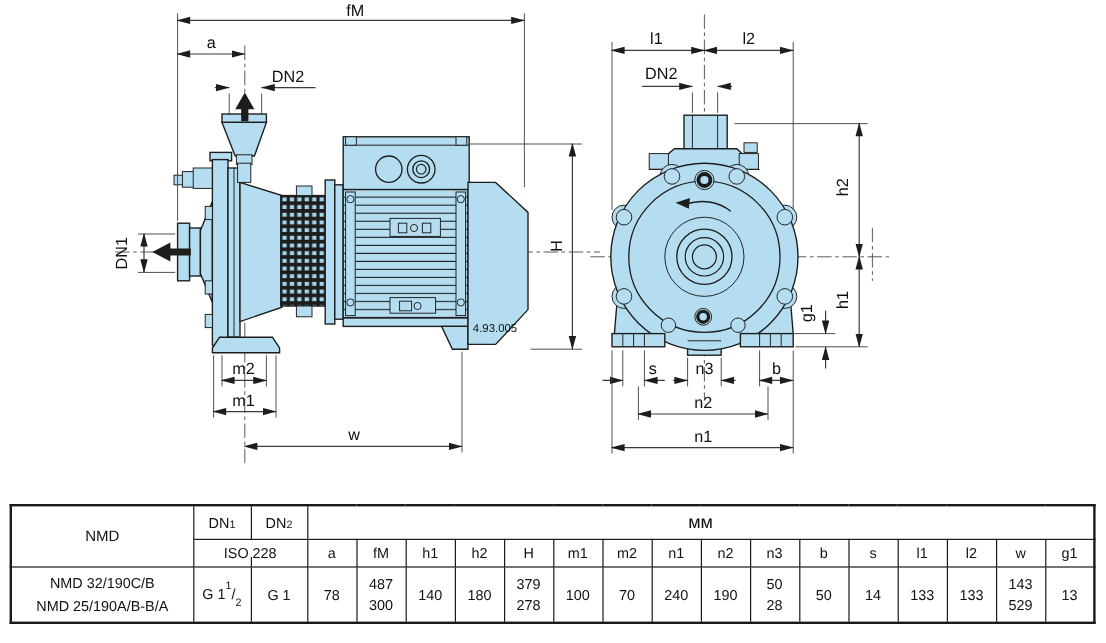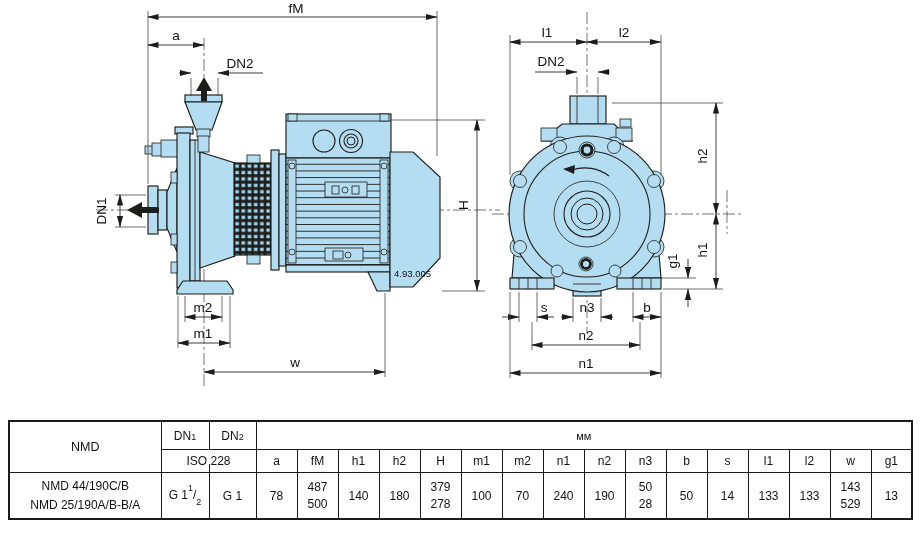--- a/index.html
+++ b/index.html
@@ -22,21 +22,21 @@
   table.spec td{border:1px solid #1a1a1a;text-align:center;vertical-align:middle;padding:0;}
   table.spec{border:2px solid #1a1a1a;}
   td.nmdh{font-weight:normal;font-size:12.5px;}
   td.nob{border-bottom:none;}
   td.iso{border-top:none;position:relative;margin-top:38px;}
   td.iso::after{content:"";position:absolute;left:50%;bottom:0;width:1px;height:8px;background:#1a1a1a;}
   tr.r1 td{height:27px;}
   tr.r2 td{height:22px;}
   tr.r3 td{height:45px;}
   td.model{text-align:left;padding-left:8px;line-height:1.55;}
-  .mm{font-size:11px;border-radius:11px;}
+  .mm{font-size:15px;border-radius:11px;}
   .dnsm{font-size:9px;}
   sup.f{font-size:9px;position:relative;top:-3px;}
   sub.f{font-size:9px;position:relative;top:2px;}
   .two{line-height:1.35;}
 </style>
 </head>
 <body>
 
 <div class="stage">
 
@@ -310,29 +310,29 @@
     <td>n3</td>
     <td>b</td>
     <td>s</td>
     <td>l1</td>
     <td>l2</td>
     <td>w</td>
     <td>g1</td>
   </tr>
   <tr class="r3">
     <td class="model two">
-      <div>NMD 44/190C/B</div>
+      <div>NMD 32/190C/B</div>
       <div>NMD 25/190A/B-B/A</div>
     </td>
     <td><span>G 1</span><sup class="f">1</sup><span>/</span><sub class="f">2</sub></td>
     <td>G 1</td>
     <td>78</td>
     <td class="two">
             <div>487</div>
-            <div>500</div>
+            <div>300</div>
           </td>
     <td>140</td>
     <td>180</td>
     <td class="two">
             <div>379</div>
             <div>278</div>
           </td>
     <td>100</td>
     <td>70</td>
     <td>240</td>

